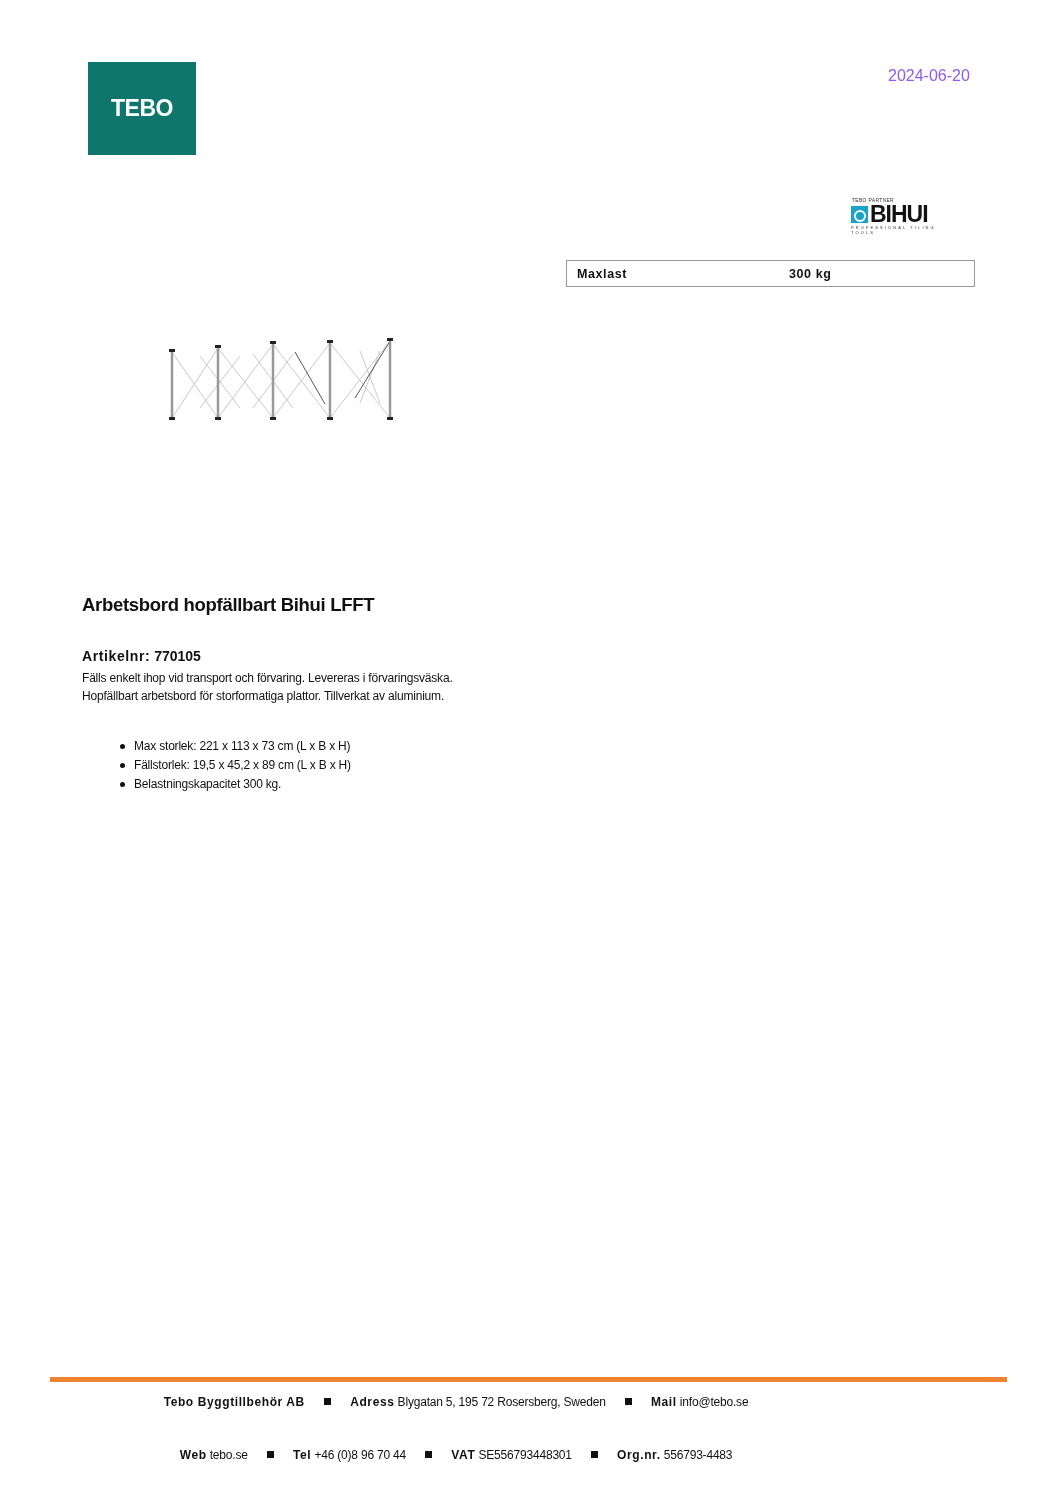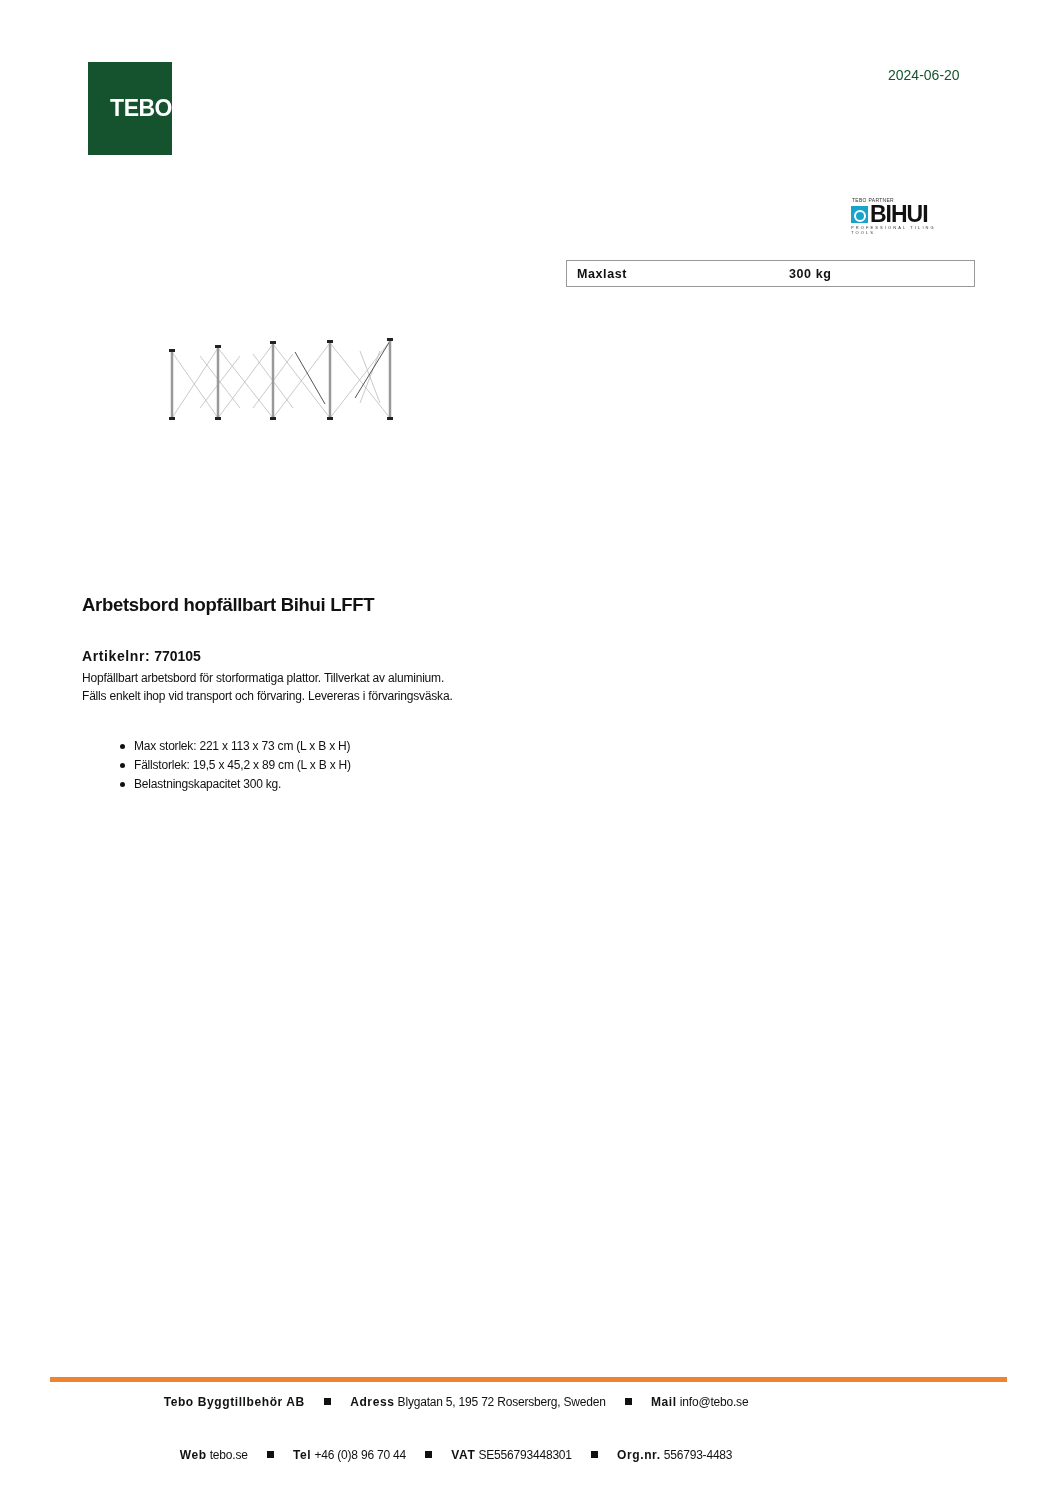--- a/index.html
+++ b/index.html
@@ -1,20 +1,20 @@
 <!DOCTYPE html>
 <html><head>
 <meta charset="utf-8">
 <style>
   html, body { margin:0; padding:0; background:#ffffff; }
   body { width:1058px; height:1497px; position:relative; overflow:hidden; font-family:"Liberation Sans", sans-serif; color:#111; }
   .abs { position:absolute; }
-  .logo { left:88px; top:62px; width:84px; height:93px; background:#14532d; display:flex; align-items:center; justify-content:flex-end; }
+  .logo { left:88px; top:62px; width:108px; height:93px; background:#0f766e; display:flex; align-items:center; justify-content:center; }
   .logo span { color:#fff; font-weight:bold; font-size:23px; letter-spacing:-0.5px; }
-  .date { left:888px; top:67px; font-size:14px; color:#14532d; }
+  .date { left:888px; top:67px; font-size:16px; color:#8b5cf6; }
   .partner { left:851px; top:197px; width:102px; height:34px; }
   .partner .tag { position:absolute; left:1px; top:0; font-size:5px; color:#333; letter-spacing:0.3px; }
   .partner .mark { position:absolute; left:0; top:9px; width:17px; height:17px; background:#1aa3c9; }
   .partner .mark::after { content:""; position:absolute; left:3px; top:4px; width:8px; height:8px; border:2px solid #fff; border-radius:50%; }
   .partner .word { position:absolute; left:19px; top:5px; font-size:23px; font-weight:bold; color:#111; letter-spacing:-1px; line-height:24px; }
   .partner .sub { position:absolute; left:0; top:28px; font-size:4px; letter-spacing:2.1px; color:#333; }
   .spec { left:566px; top:260px; width:409px; height:27px; border:1px solid #999; box-sizing:border-box; display:flex; align-items:center; font-size:12.5px; font-weight:bold; letter-spacing:0.6px; }
   .spec .k { width:212px; padding-left:10px; }
   .product-img { left:165px; top:338px; width:248px; height:88px; }
   .title { left:82px; top:594px; font-size:18.5px; font-weight:bold; letter-spacing:-0.3px; }
@@ -93,22 +93,22 @@
 </svg>
 
 <div class="abs title">Arbetsbord hopfällbart Bihui LFFT</div>
 
 <div class="abs artnr">
   <b>Artikelnr:</b>
   <span>770105</span>
 </div>
 
 <div class="abs desc">
+  <div>Fälls enkelt ihop vid transport och förvaring. Levereras i förvaringsväska.</div>
   <div>Hopfällbart arbetsbord för storformatiga plattor. Tillverkat av aluminium.</div>
-  <div>Fälls enkelt ihop vid transport och förvaring. Levereras i förvaringsväska.</div>
 </div>
 
 <ul class="abs bullets">
   <li>Max storlek: 221 x 113 x 73 cm (L x B x H)</li>
   <li>Fällstorlek: 19,5 x 45,2 x 89 cm (L x B x H)</li>
   <li>Belastningskapacitet 300 kg.</li>
 </ul>
 
 <div class="abs rule"></div>
 

